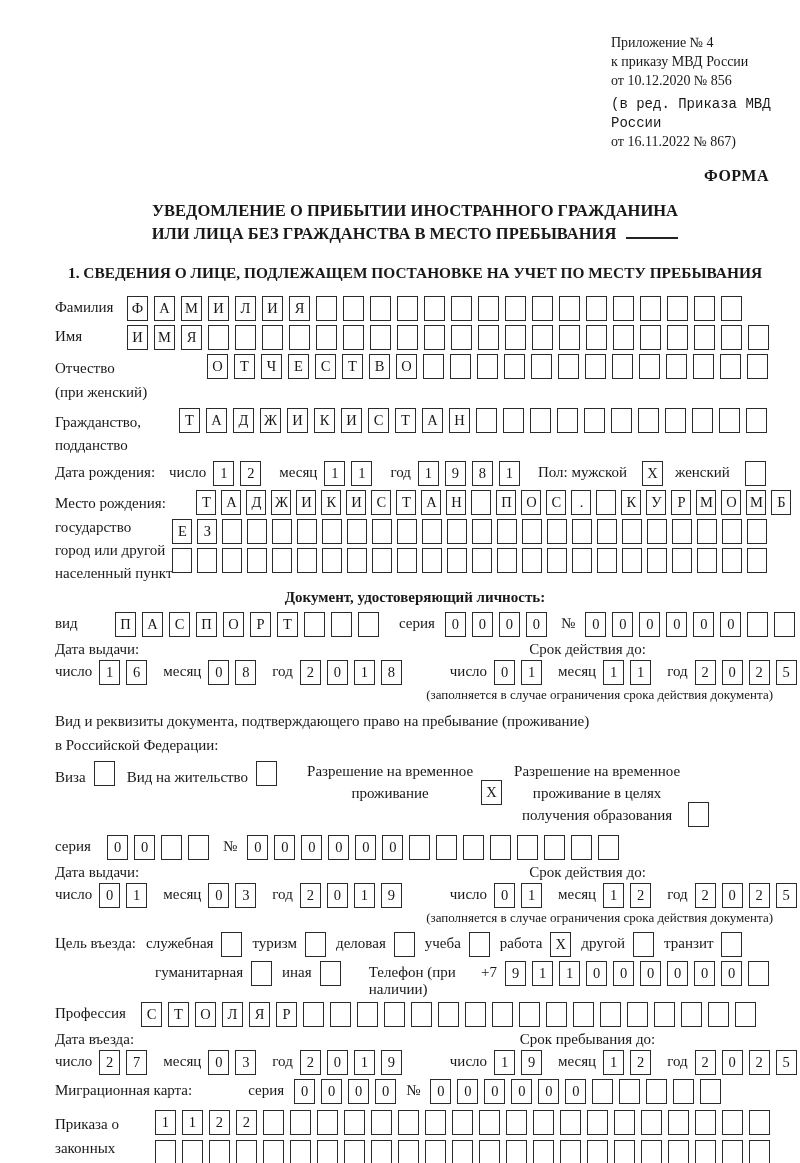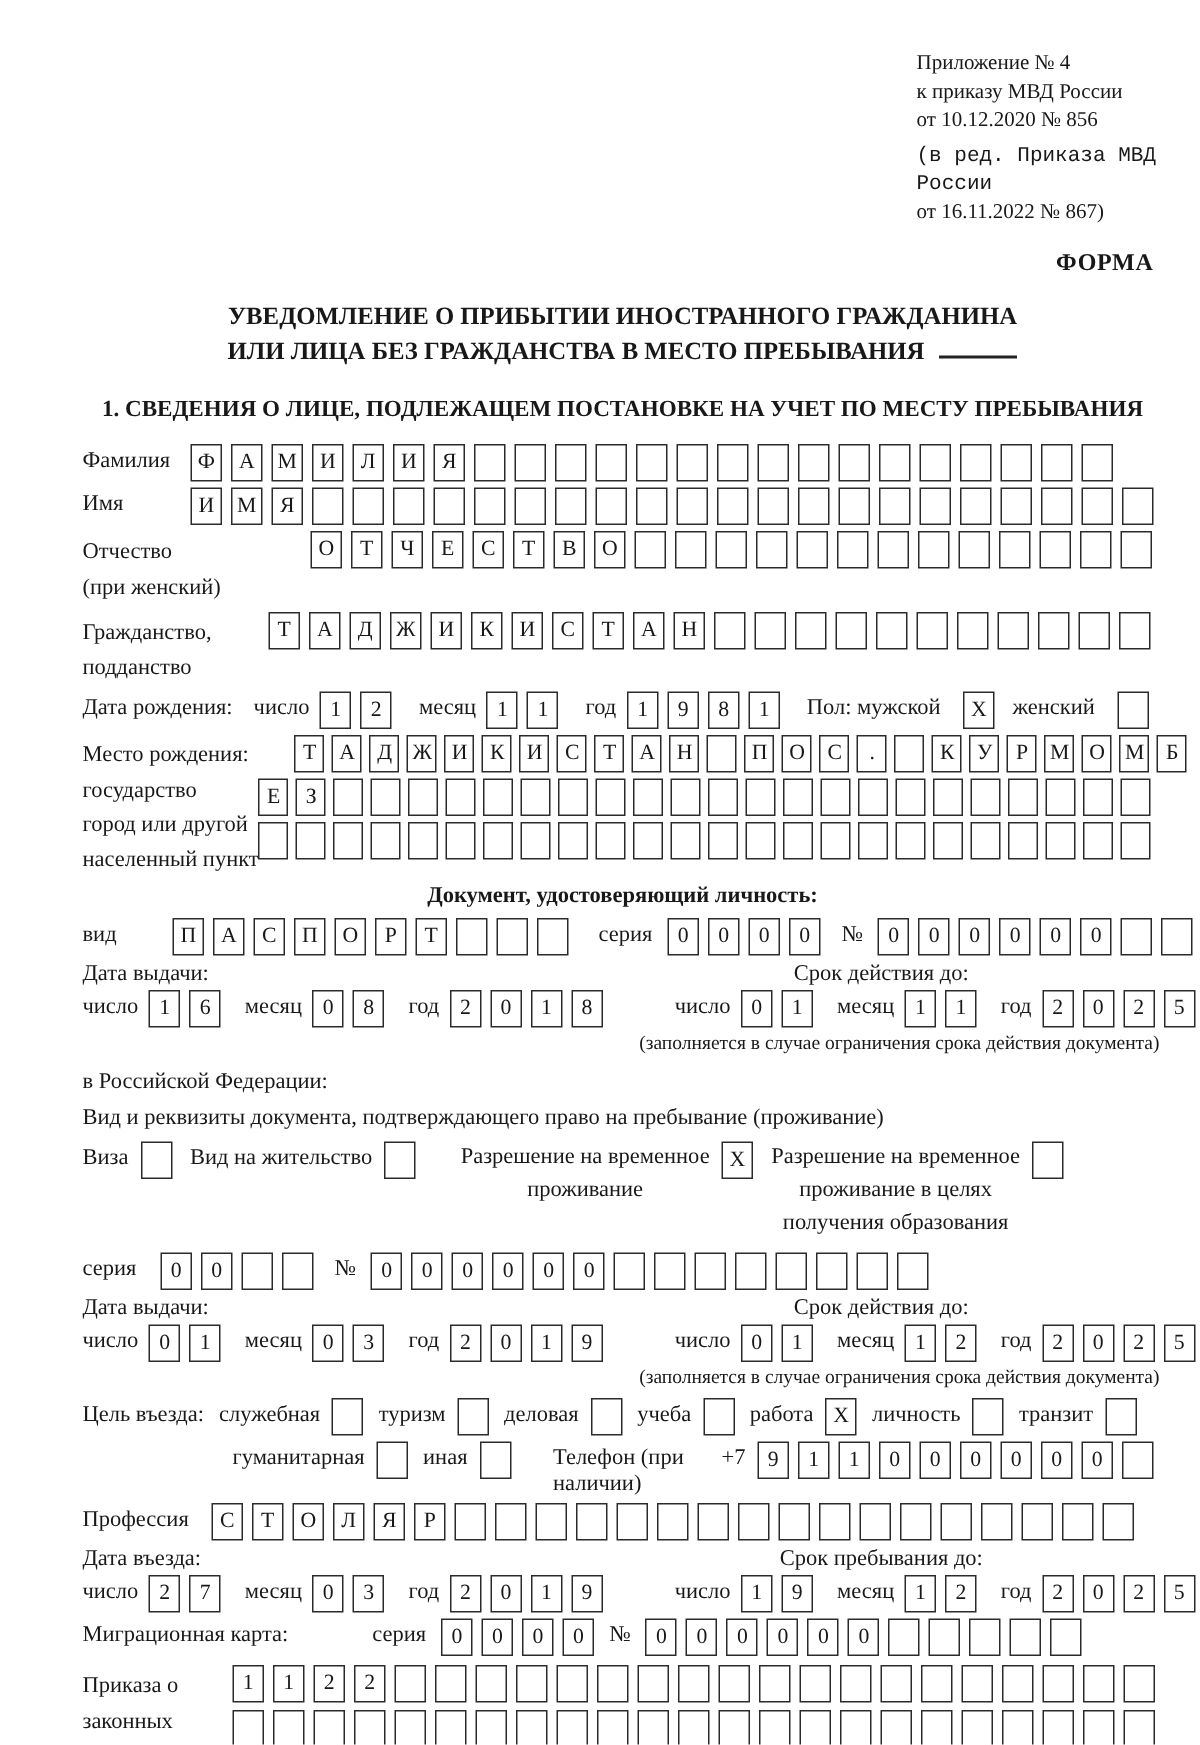--- a/index.html
+++ b/index.html
@@ -43,21 +43,21 @@
   .hdr2 { margin-bottom:2px; }
   .hdr2 .c1 { flex:0 0 345px; }
   .hdr2 .c2 { flex:1; text-align:center; }
   .dates .g1 { flex:0 0 345px; display:flex; align-items:flex-start; }
   .dates .g2 { display:flex; align-items:flex-start; margin-left:42px; }
   .dglbl { padding-top:3px; margin-right:7px; }
   .dglbl.mid { margin-left:10px; }
   .footnote { font-size:13px; text-align:right; margin:-2px 2px 6px 0; }
   .para { line-height:1.6; margin-bottom:4px; }
   .chkrow { margin:2px 0 8px 0; }
-  .chkgrp { display:flex; align-items:flex-start; }
+  .chkgrp { display:flex; align-items:flex-end; }
   .chkgrp .txt { text-align:center; line-height:1.45; }
   .ml26 { margin-left:12px; }
   .ml30 { margin-left:30px; }
   .purpose .item { display:flex; align-items:flex-start; margin-left:10px; }
   .purpose .item .lbl { padding-top:3px; }
   .purpose2 { padding-left:100px; }
   .phone-lbl { padding-top:3px; margin-left:28px; }
   .phone-pfx { padding-top:3px; margin:0 8px 0 20px; }
   .mig-series { margin-left:56px; }
   .rep-labels { flex:0 0 88px; line-height:1.6; white-space:nowrap; padding-top:2px; }
@@ -397,22 +397,22 @@
             <span class="cell">2</span>
             <span class="cell">0</span>
             <span class="cell">2</span>
             <span class="cell">5</span>
           </span>
       </div>
     </div>
     <div class="footnote">(заполняется в случае ограничения срока действия документа)</div>
 
     <div class="para">
+      <div>Вид и реквизиты документа, подтверждающего право на пребывание (проживание)</div>
       <div>в Российской Федерации:</div>
-      <div>Вид и реквизиты документа, подтверждающего право на пребывание (проживание)</div>
     </div>
 
     <div class="row chkrow">
       <div class="chkgrp">
         <span class="lbl">Виза</span>
         <span class="cell chk"></span>
       </div>
       <div class="chkgrp ml26">
         <span class="lbl">Вид на жительство</span>
         <span class="cell chk"></span>
@@ -523,21 +523,21 @@
         </span>
       <span class="item">
           <span class="lbl">учеба</span>
           <span class="cell chk"></span>
         </span>
       <span class="item">
           <span class="lbl">работа</span>
           <span class="cell chk">X</span>
         </span>
       <span class="item">
-          <span class="lbl">личность</span>
+          <span class="lbl">другой</span>
           <span class="cell chk"></span>
         </span>
       <span class="item">
           <span class="lbl">транзит</span>
           <span class="cell chk"></span>
         </span>
     </div>
     <div class="row purpose purpose2">
       <span class="item" style="margin-left:0;">
           <span class="lbl">гуманитарная</span>

